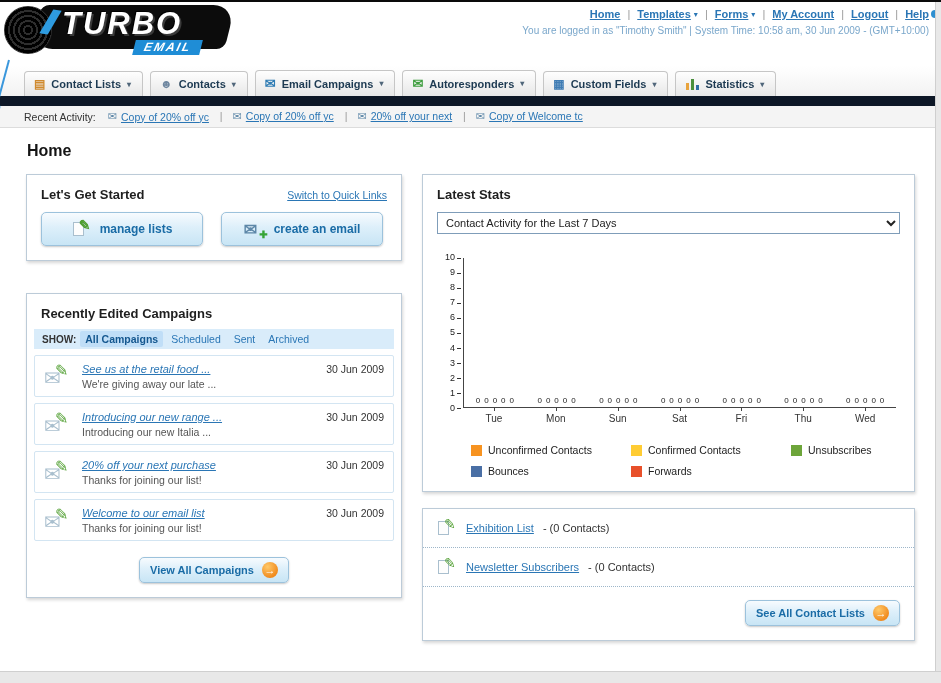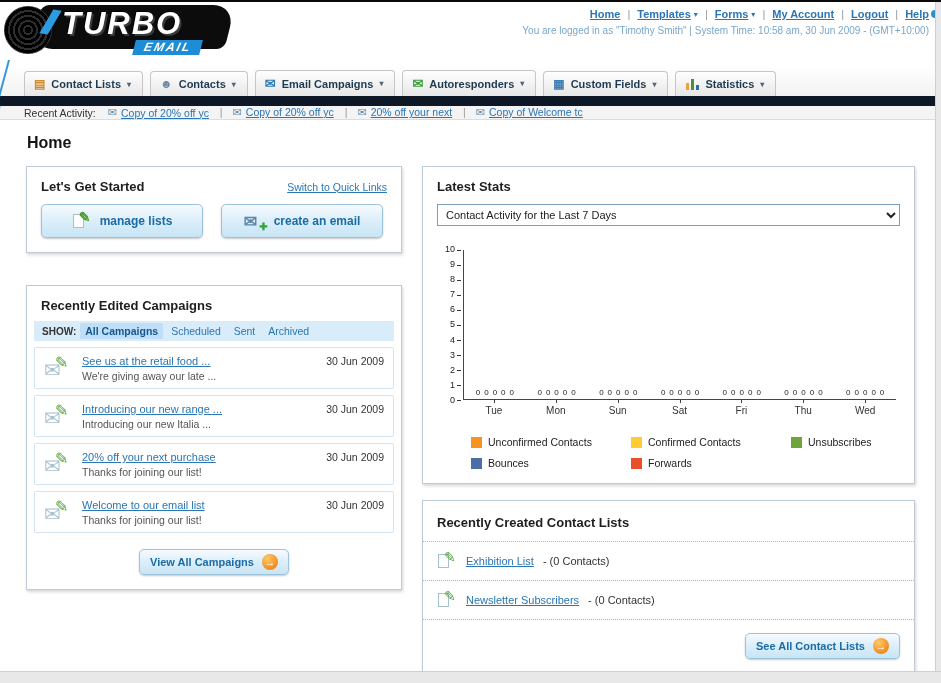--- a/index.html
+++ b/index.html
@@ -46,21 +46,21 @@
   .ico-auto::before { content:"✉"; color:#3f9e3f; font-size:13px; }
   .ico-fields::before { content:"▦"; color:#3f7cb4; font-size:12px; }
   .ico-stats { width:14px; height:12px;
     background:
       linear-gradient(#e8a33d,#e8a33d) left 1px bottom 0 / 3px 7px no-repeat,
       linear-gradient(#4a8f3c,#4a8f3c) left 6px bottom 0 / 3px 11px no-repeat,
       linear-gradient(#2e6da4,#2e6da4) left 11px bottom 0 / 3px 5px no-repeat; }
   .darkbar { height:10px; background:#0d1726; }
 
   
-  .activity-bar { height:14px; background:#f4f4f4; border-bottom:1px solid #dcdcdc; display:flex; align-items:center; padding-left:24px; font-size:10.5px; color:#333; }
+  .activity-bar { height:22px; background:#f4f4f4; border-bottom:1px solid #dcdcdc; display:flex; align-items:center; padding-left:24px; font-size:10.5px; color:#333; }
   .activity-label { font-weight:normal; margin-right:4px; }
   .activity-item { display:inline-flex; align-items:center; margin-left:8px; }
   .activity-item + .activity-item::before { content:"|"; color:#9a9a9a; margin-right:10px; }
   .mail-ico { color:#5d87a8; font-size:11px; margin-right:4px; }
   .activity-item a { color:#2a76b5; text-decoration:underline; }
 
   
   .main { padding:10px 26px 0 26px; }
   .page-title { font-size:16px; font-weight:bold; color:#141414; margin:4px 0 14px 1px; }
   .columns { display:flex; gap:20px; align-items:flex-start; }
@@ -91,21 +91,21 @@
   .camp-panel { margin-top:32px; padding-bottom:2px; }
   .show-bar { background:#d9ecfa; margin:0 7px; padding:4px 8px; display:flex; align-items:center; gap:4px; font-size:10.5px; }
   .show-label { font-weight:bold; color:#333; font-size:10px; }
   .show-tab { color:#2a76b5; cursor:pointer; padding:2px 5px; }
   .show-tab.active { background:#c0def7; color:#14578f; font-weight:bold; border-radius:2px; }
   .camp-row { display:flex; align-items:flex-start; gap:8px; margin:6px 7px; border:1px solid #d3e5f2; border-radius:2px; padding:6px 9px; background:#fff; }
   .row-ico { position:relative; width:30px; height:28px; flex:none; }
   .ri-env { position:absolute; left:0; top:4px; font-size:20px; color:#a9bfce; }
   .ri-pen { position:absolute; left:11px; top:-1px; font-size:16px; color:#4f9e2f; }
   .camp-mid { flex:1; padding-top:1px; }
-  .camp-title { font-size:11px; color:#2a76b5; text-decoration:underline; display:block; }
+  .camp-title { font-size:11px; color:#2a76b5; text-decoration:underline; display:block;font-style:italic; }
   .camp-sub { font-size:10.5px; color:#555; margin-top:3px; display:block; }
   .camp-date { font-size:10.5px; color:#333; padding-top:1px; white-space:nowrap; }
   .view-all-row { display:flex; justify-content:center; padding:10px 12px 12px; }
   .circle-arrow { width:16px; height:16px; border-radius:50%; flex:none;
     background:radial-gradient(circle at 35% 30%, #ffc96a, #f08a1d 72%); color:#fff;
     font-size:11px; font-weight:bold; line-height:16px; text-align:center; }
 
   
   .stats-body { padding:0 14px 12px; }
   select.period { width:100%; font-size:11px; height:22px; padding:1px 4px; border:1px solid #7f9db9; background:#fff; color:#222; font-family:inherit; }
@@ -475,23 +475,20 @@
                   <div class="legend-item">
                     <span class="swatch" style="background-color: rgb(232, 80, 42);"></span>
                     <span>Forwards</span>
                   </div>
                 </div>
             </div>
           </div>
         </div>
 
         <div class="panel cl-panel">
-          <div class="cl-head">
-            <span class="panel-title">Recently Created Contact Lists</span>
-          </div>
           <div>
 
               <div class="cl-item">
                 <span class="page-ico">
                   <span class="pi-page"></span>
                   <span class="pi-pen">✎</span>
                 </span>
                 <a>Exhibition List</a>
                 <span class="cl-detail">- (0 Contacts)</span>
               </div>

